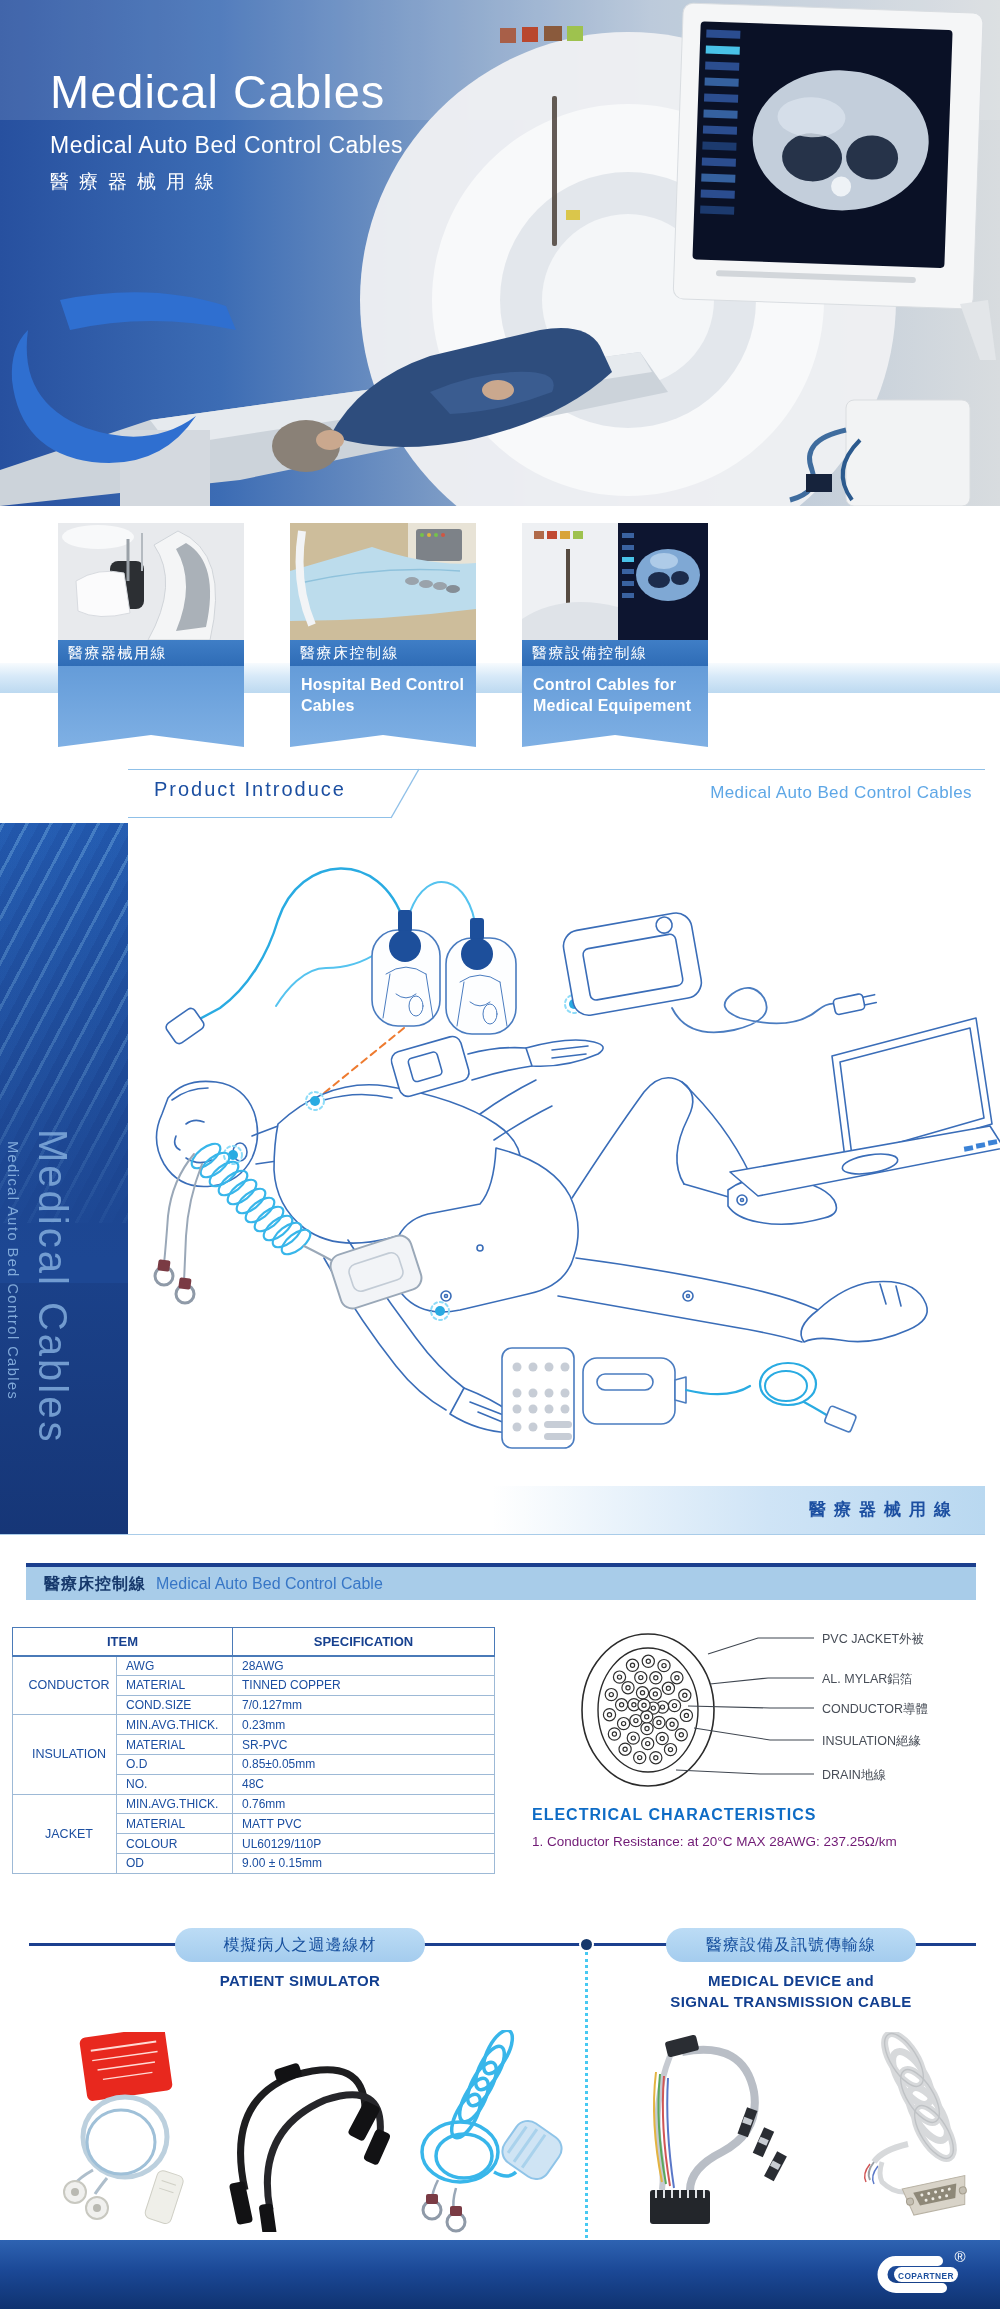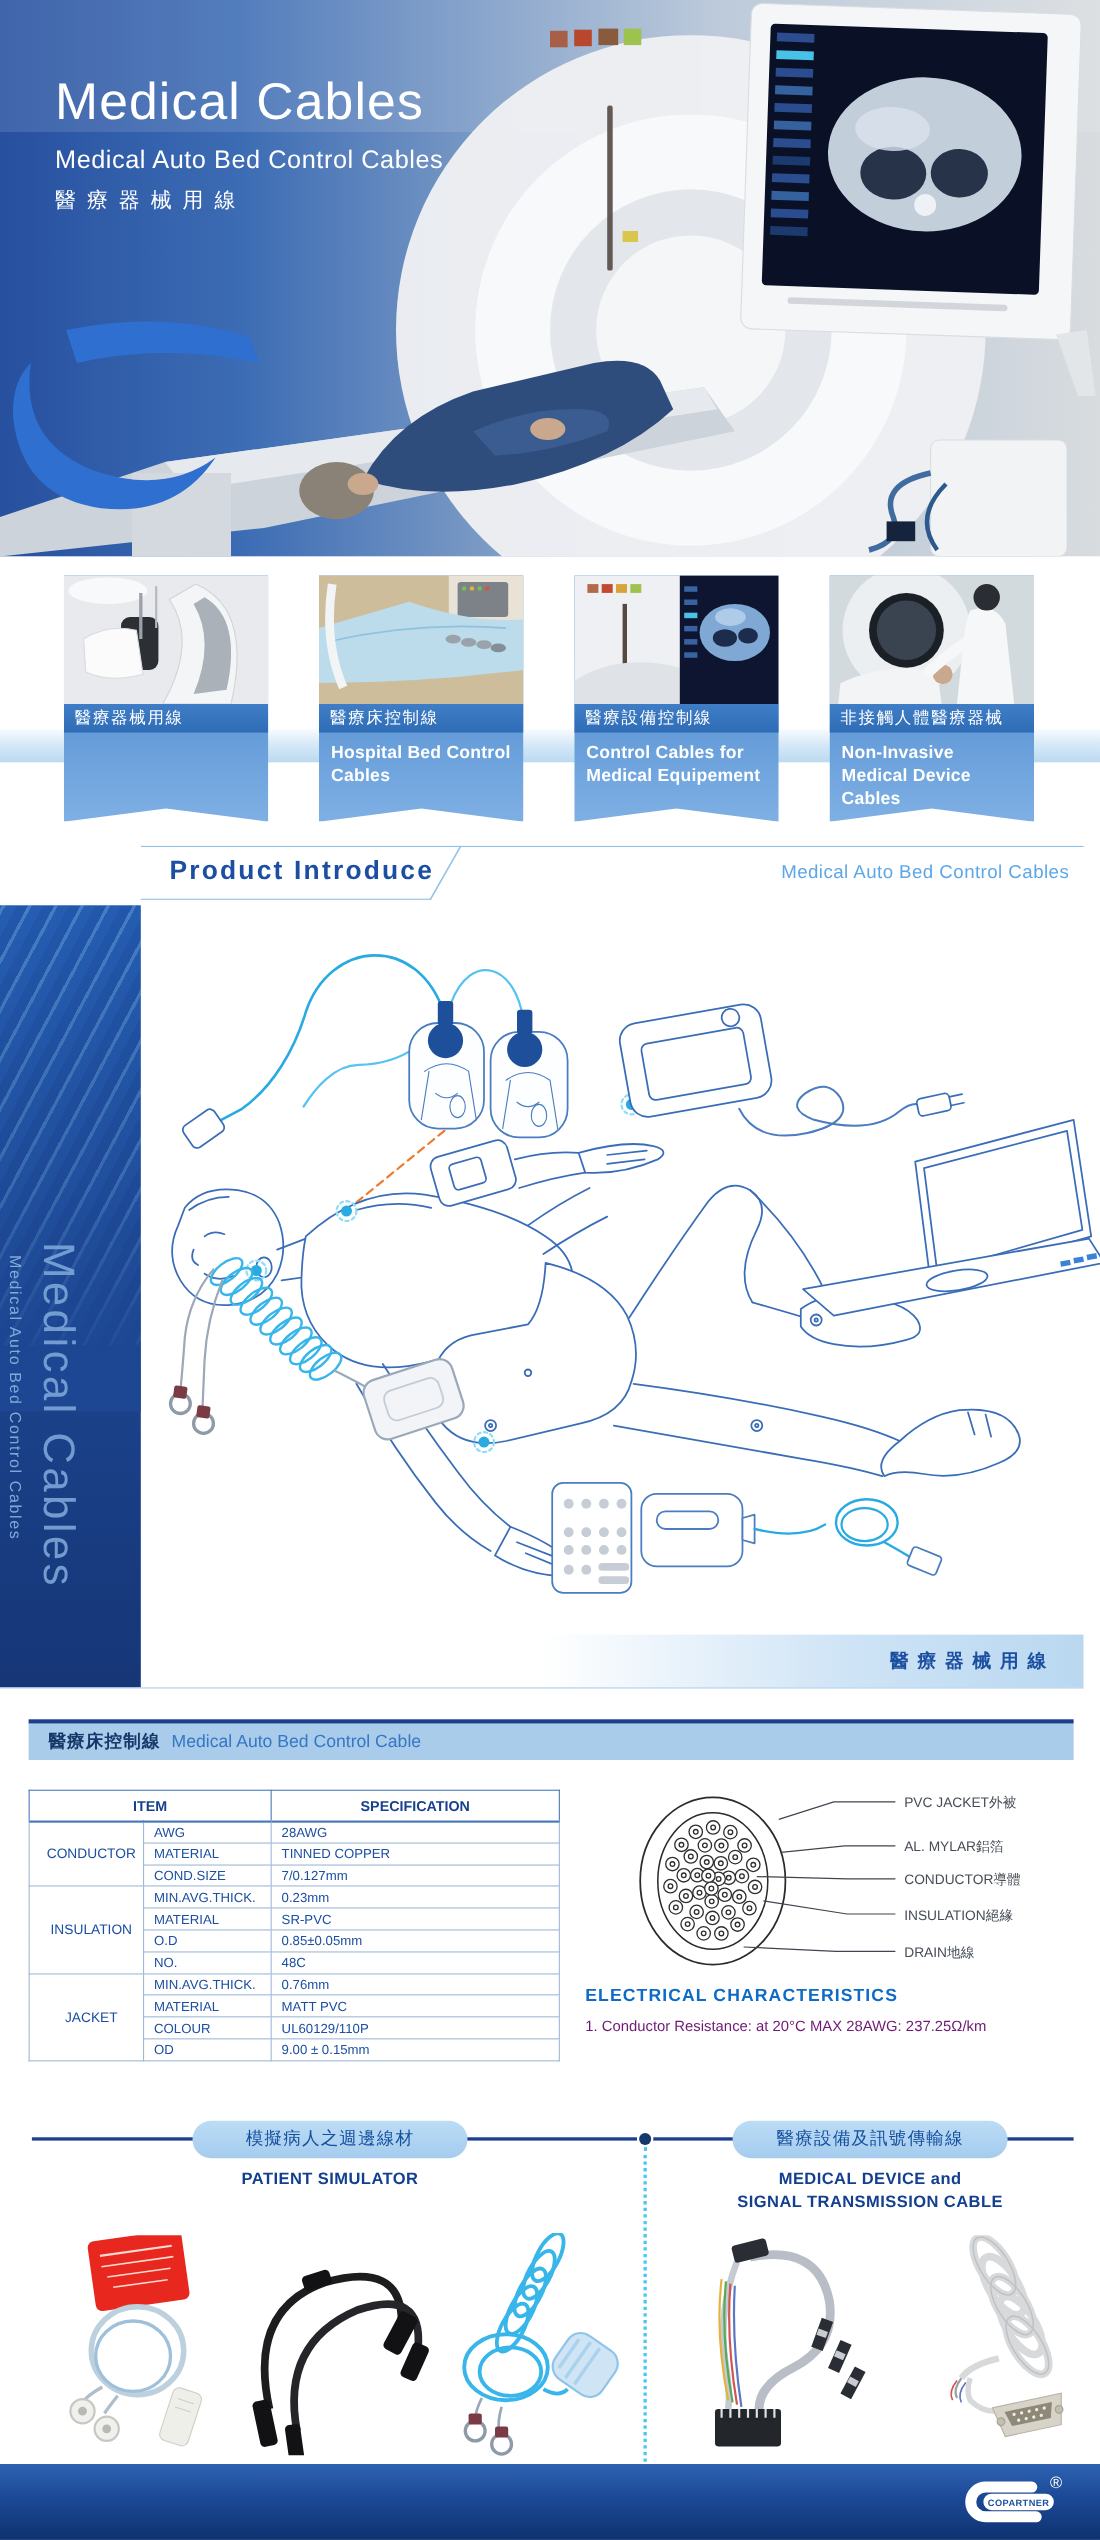--- a/index.html
+++ b/index.html
@@ -24,21 +24,21 @@
     box-shadow:0 2px 4px rgba(30,70,130,.25);}
   .card .photo{position:absolute;left:0;top:0;width:186px;height:117px;}
   .card .cap{position:absolute;left:0;top:117px;width:186px;height:26px;
     background:linear-gradient(180deg,#3f7ec6,#2f6cb6);color:#fff;font-size:15px;
     line-height:26px;padding-left:10px;letter-spacing:1.5px;white-space:nowrap;overflow:hidden;}
   .card .en{position:absolute;left:0;top:143px;width:186px;color:#fff;font-size:16px;
     font-weight:600;line-height:1.3;padding:9px 10px 0 11px;letter-spacing:.2px;}
 
   
   .hline{background:#8fc0e8;height:1px;}
-  .intro-title{left:154px;top:778px;font-size:24px;font-weight:700;color:#1c4fa1;letter-spacing:2px;}
+  .intro-title{left:154px;top:778px;font-size:20px;font-weight:400;color:#1c4fa1;letter-spacing:2px;}
   .intro-right{right:28px;top:783px;font-size:17px;color:#5ea7e6;letter-spacing:.4px;}
   .sidebar{left:0;top:823px;width:128px;height:711px;
     background:linear-gradient(180deg,#2257ab 0%,#1d4793 45%,#163677 100%);overflow:hidden;}
   .streaks{position:absolute;left:-40px;top:-30px;width:260px;height:430px;
     background:repeating-linear-gradient(118deg,rgba(140,210,255,0) 0 9px,rgba(150,215,255,.30) 9px 12px,rgba(60,140,230,.12) 12px 21px);}
   .streak-fade{position:absolute;left:0;top:0;width:128px;height:460px;
     background:linear-gradient(180deg,rgba(29,71,147,0) 0%,rgba(29,71,147,.25) 55%,#1d4793 95%);}
   .side-big{position:absolute;left:30px;top:306px;writing-mode:vertical-rl;
     font-size:40px;color:rgba(126,169,218,.88);letter-spacing:3px;font-weight:500;}
   .side-small{position:absolute;left:5px;top:318px;writing-mode:vertical-rl;
@@ -48,21 +48,21 @@
     background:linear-gradient(90deg,rgba(255,255,255,0) 50%,#cfe4f6 78%,#b9d8f0 100%);
     text-align:right;line-height:48px;font-size:17px;color:#1c4fa1;font-weight:600;
     letter-spacing:8px;padding-right:26px;}
   .line-b{left:0;top:1534px;width:985px;height:1px;background:#a9cce9;}
 
   
   .spec-line{left:26px;top:1563px;width:950px;height:4px;background:#1b3f8e;}
   .spec-band{left:26px;top:1567px;width:950px;height:33px;background:#a8cce9;line-height:33px;}
   .spec-zh{color:#16386b;font-weight:700;font-size:16px;margin-left:18px;letter-spacing:1px;}
   .spec-en{color:#3776c6;font-size:16px;margin-left:10px;margin-top:20px;}
-  table.spec{left:26px;top:1627px;width:482px;border-collapse:collapse;position:absolute;
+  table.spec{left:12px;top:1627px;width:482px;border-collapse:collapse;position:absolute;
     font-size:12px;color:#1c4fa1;table-layout:fixed;padding-left:48px;}
   table.spec th,table.spec td{border:1px solid #9db9d6;padding:0 0 0 9px;height:19.8px;}
   table.spec{border:1.5px solid #4a7ab8;}
   table.spec th{height:28px;font-size:13px;color:#17418f;text-align:center;padding:0;
     border-bottom:2px solid #1c4fa1;border-color:#4a7ab8;}
   td.group{text-align:center;padding:0;font-size:12.5px;}
   .xsec{left:556px;top:1622px;}
   .elec-title{left:532px;top:1806px;font-size:16px;font-weight:700;color:#0e6cc6;letter-spacing:1px;}
   .elec-note{left:532px;top:1834px;font-size:13.5px;color:#701a75;}
 
@@ -227,35 +227,20 @@
         <rect x="100" y="22" width="12" height="5" fill="#3a62a0"></rect>
       <rect x="100" y="34" width="12" height="5" fill="#49c2e8"></rect>
         <rect x="100" y="46" width="12" height="5" fill="#3a62a0"></rect>
       <rect x="100" y="58" width="12" height="5" fill="#3a62a0"></rect>
         <rect x="100" y="70" width="12" height="5" fill="#3a62a0"></rect>
     </svg>
     <div class="cap">醫療設備控制線</div>
     <div class="en">Control Cables for Medical Equipement</div>
   </div>
 
-  <div class="abs card" style="left:754px;">
-    <svg class="photo" width="186" height="117" viewBox="0 0 186 117">
-      <rect width="186" height="117" fill="#d3dade"></rect>
-      <circle cx="70" cy="50" r="58" fill="#eceff1"></circle>
-      <circle cx="70" cy="50" r="34" fill="#1a2026"></circle>
-      <circle cx="70" cy="50" r="27" fill="#3a4450"></circle>
-      <path d="M10,98 Q52,78 98,88 L102,117 L8,117 Z" fill="#f2f4f6"></path>
-      <circle cx="103" cy="90" r="9" fill="#caa88e"></circle>
-      <path d="M128,32 Q150,24 160,44 L168,117 L116,117 L122,60 Q124,40 128,32 Z" fill="#f6f7f8"></path>
-      <circle cx="143" cy="20" r="12" fill="#2a2d33"></circle>
-      <path d="M126,60 Q102,76 90,88" stroke="#f6f7f8" stroke-width="10" fill="none" stroke-linecap="round"></path>
-    </svg>
-    <div class="cap">非接觸人體醫療器械</div>
-    <div class="en">Non-Invasive Medical Device Cables</div>
-  </div>
 
   <div class="abs hline" style="left:128px;top:769px;width:857px;"></div>
   <div class="abs hline" style="left:128px;top:817px;width:263px;"></div>
   <svg class="abs" style="left:390px;top:768px;" width="30" height="51">
     <line x1="1" y1="50" x2="29" y2="1" stroke="#8fc0e8" stroke-width="1.4"></line>
   </svg>
   <div class="abs intro-title">Product  Introduce</div>
   <div class="abs intro-right">Medical Auto Bed Control Cables</div>
 
   <div class="abs sidebar">

